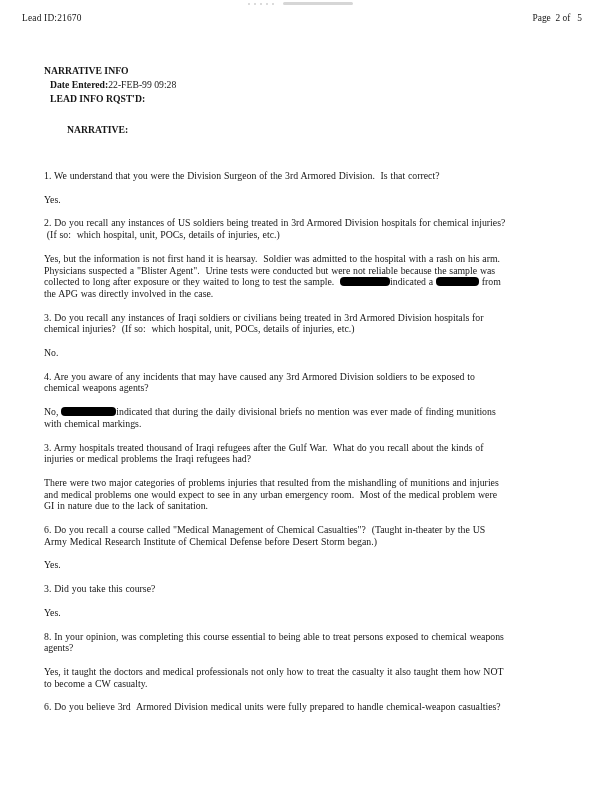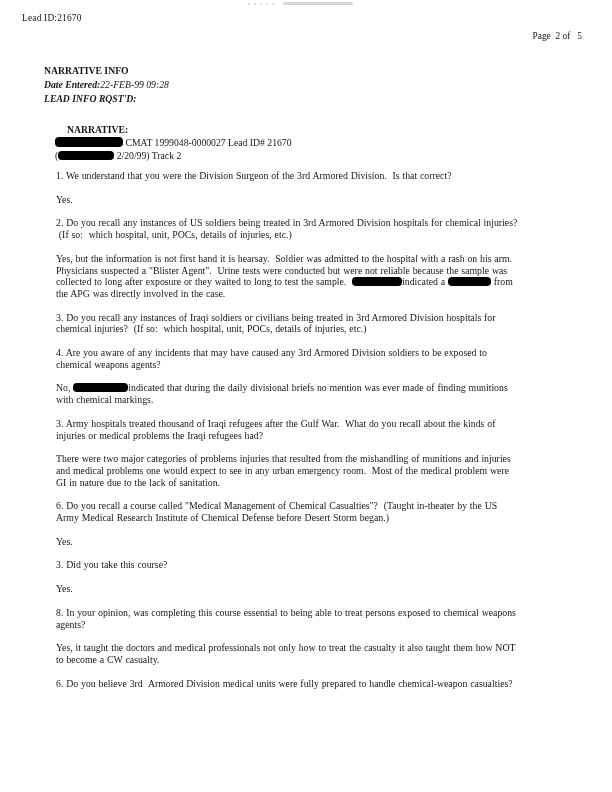--- a/index.html
+++ b/index.html
@@ -9,29 +9,29 @@
     -webkit-font-smoothing:antialiased;
   }
   .page{position:absolute;left:0;top:0;width:612px;height:792px;overflow:hidden;background:#fff;}
   .scan-artifact{
     position:absolute;left:283px;top:2px;width:70px;height:3px;
     background:#b5b5b5;opacity:.55;filter:blur(.4px);border-radius:2px;
   }
   .scan-dots{position:absolute;left:248px;top:3px;width:30px;height:2px;opacity:.35;
     background:repeating-linear-gradient(90deg,#999 0 2px,transparent 2px 6px);}
   .hdr-left{position:absolute;left:22px;top:13px;font-size:9.4px;letter-spacing:.2px;}
-  .hdr-right{position:absolute;right:30px;top:31px;font-size:9.4px;white-space:pre;margin-left:48px;}
+  .hdr-right{position:absolute;right:30px;top:13px;font-size:9.4px;white-space:pre;margin-left:48px;}
   .meta{position:absolute;left:44px;top:64px;font-size:9.7px;line-height:14px;}
-  .meta .ind{margin-left:0;font-style:italic;}
+  .meta .ind{margin-left:6px;}
   .bold{font-weight:bold;}
   .narr{position:absolute;left:55px;top:123px;font-size:9.7px;line-height:13px;}
   .narr-heading{font-weight:bold;margin-left:12px;}
   .nline{white-space:pre;}
   .qa{position:absolute;left:44px;top:170px;width:554px;font-size:9.8px;line-height:11.7px;word-spacing:.4px;}
-  .para{margin:0 0 12px 12px;white-space:pre-wrap;}
+  .para{margin:0 0 12px 0;white-space:pre-wrap;}
   .redact{
     display:inline-block;height:9px;background:#000;border-radius:4px;
     vertical-align:-1px;
   }
 </style>
 </head>
 <body>
 
 <div class="page">
 
@@ -42,37 +42,34 @@
   <div class="hdr-right">Page  2 of   5</div>
 
   <div class="meta">
     <div class="bold">NARRATIVE INFO</div>
     <div class="ind"><span class="bold">Date Entered:</span><span>22-FEB-99 09:28</span></div>
     <div class="ind bold">LEAD INFO RQST'D:</div>
   </div>
 
   <div class="narr">
     <div class="narr-heading">NARRATIVE:</div>
-    <div>
-        <div class="nline"><span class="redact" style="width: 68px; height: 10px;"></span><span> CMAT 1999048-0000027 Lead ID# 21670</span></div>
-        <div class="nline"><span>(</span><span class="redact" style="width: 56px;"></span><span> 2/20/99) Track 2</span></div>
-      </div>
   </div>
 
   <div class="qa">
       <p class="para"><span>1. We understand that you were the Division Surgeon of the 3rd Armored Division.  Is that correct?</span></p>
       <p class="para"><span>Yes.</span></p>
       <p class="para"><span>2. Do you recall any instances of US soldiers being treated in 3rd Armored Division hospitals for chemical injuries?
  (If so:  which hospital, unit, POCs, details of injuries, etc.)</span></p>
       <p class="para"><span>Yes, but the information is not first hand it is hearsay.  Soldier was admitted to the hospital with a rash on his arm.
 Physicians suspected a "Blister Agent".  Urine tests were conducted but were not reliable because the sample was
 collected to long after exposure or they waited to long to test the sample.  </span><span class="redact" style="width: 50px;"></span><span>indicated a </span><span class="redact" style="width: 43px;"></span><span> from
 the APG was directly involved in the case.</span></p>
       <p class="para"><span>3. Do you recall any instances of Iraqi soldiers or civilians being treated in 3rd Armored Division hospitals for
 chemical injuries?  (If so:  which hospital, unit, POCs, details of injuries, etc.)</span></p>
+      <p class="para"><span>No.</span></p>
       <p class="para"><span>4. Are you aware of any incidents that may have caused any 3rd Armored Division soldiers to be exposed to
 chemical weapons agents?</span></p>
       <p class="para"><span>No, </span><span class="redact" style="width: 55px;"></span><span>indicated that during the daily divisional briefs no mention was ever made of finding munitions
 with chemical markings.</span></p>
       <p class="para"><span>3. Army hospitals treated thousand of Iraqi refugees after the Gulf War.  What do you recall about the kinds of
 injuries or medical problems the Iraqi refugees had?</span></p>
       <p class="para"><span>There were two major categories of problems injuries that resulted from the mishandling of munitions and injuries
 and medical problems one would expect to see in any urban emergency room.  Most of the medical problem were
 GI in nature due to the lack of sanitation.</span></p>
       <p class="para"><span>6. Do you recall a course called "Medical Management of Chemical Casualties"?  (Taught in-theater by the US

